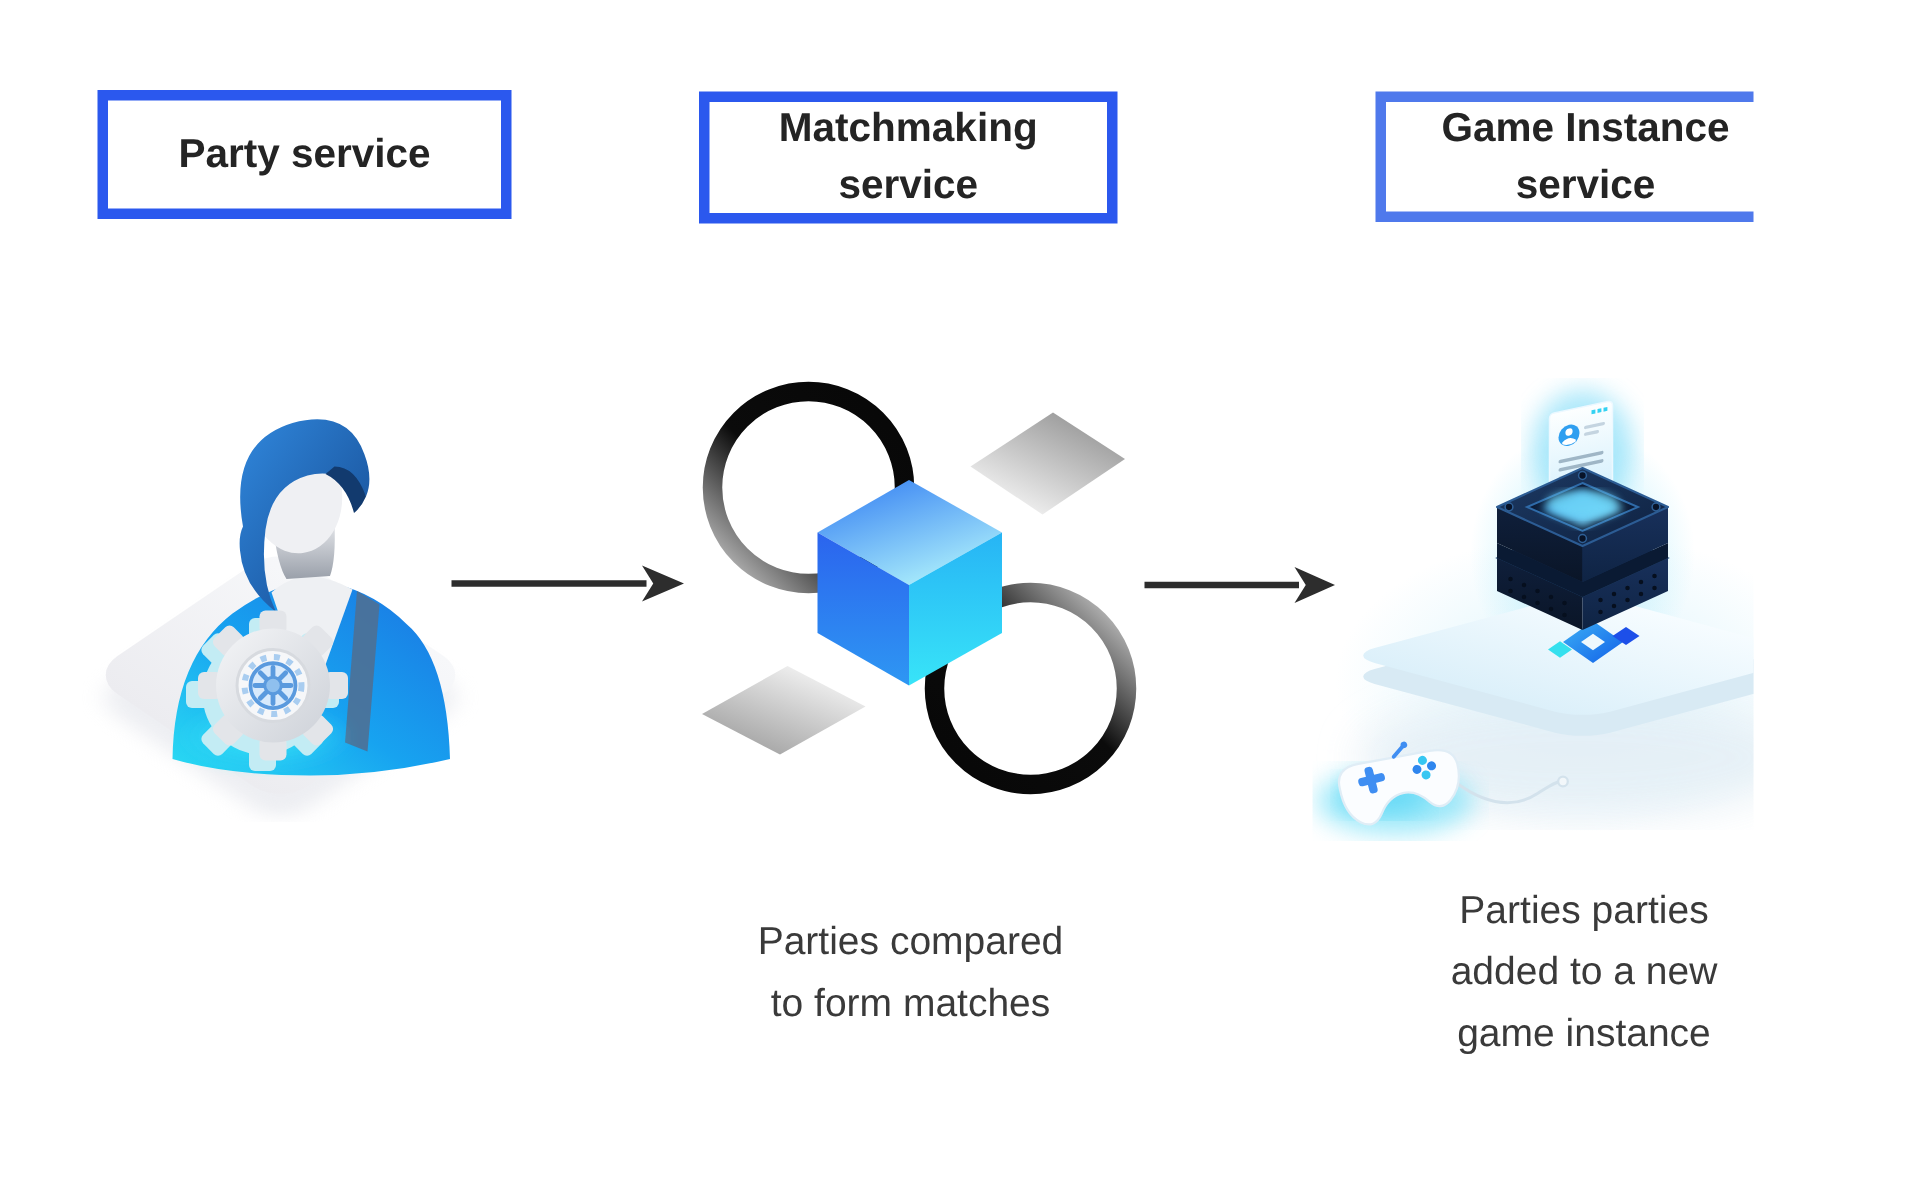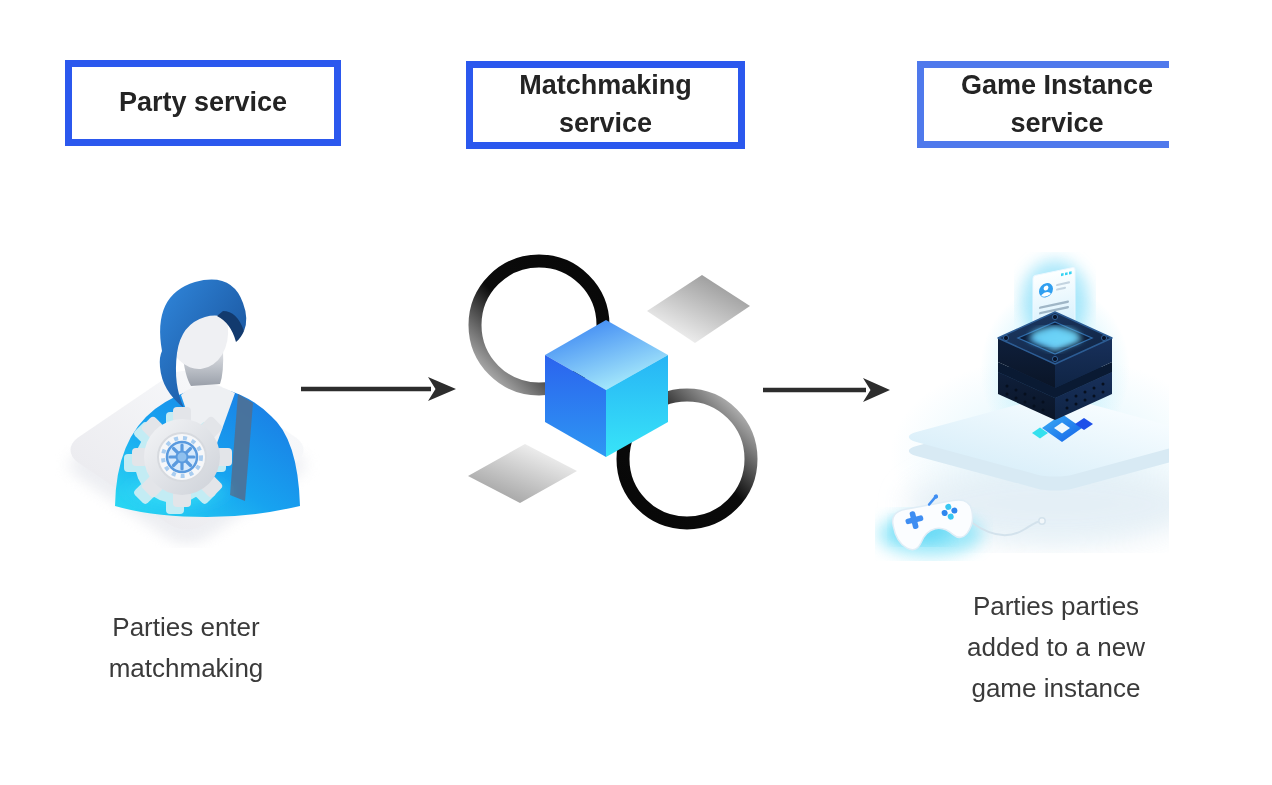--- a/index.html
+++ b/index.html
@@ -306,19 +306,19 @@
         <circle cx="18" cy="-9" r="3" fill="#37c7f2"></circle>
         <circle cx="13" cy="-4" r="3" fill="#2f86ee"></circle>
         <circle cx="23" cy="-4" r="3" fill="#2f86ee"></circle>
         <circle cx="18" cy="1" r="3" fill="#37c7f2"></circle>
         <line x1="0" y1="-16" x2="7" y2="-21" stroke="#3f8ef2" stroke-width="2.6" stroke-linecap="round"></line>
         <circle cx="8.5" cy="-22" r="2.2" fill="#3f8ef2"></circle>
       </g>
     </g>
   </svg>
 
-  <div class="caption" style="left:26px;top:607px;width:320px;">Parties enter
-matchmaking</div>
+  <div class="caption" style="left:447px;top:607px;width:320px;">Parties compared
+to form matches</div>
   <div class="caption" style="left:896px;top:586px;width:320px;">Parties parties
 added to a new
 game instance</div>
 
 </div>
 
 </body></html>

